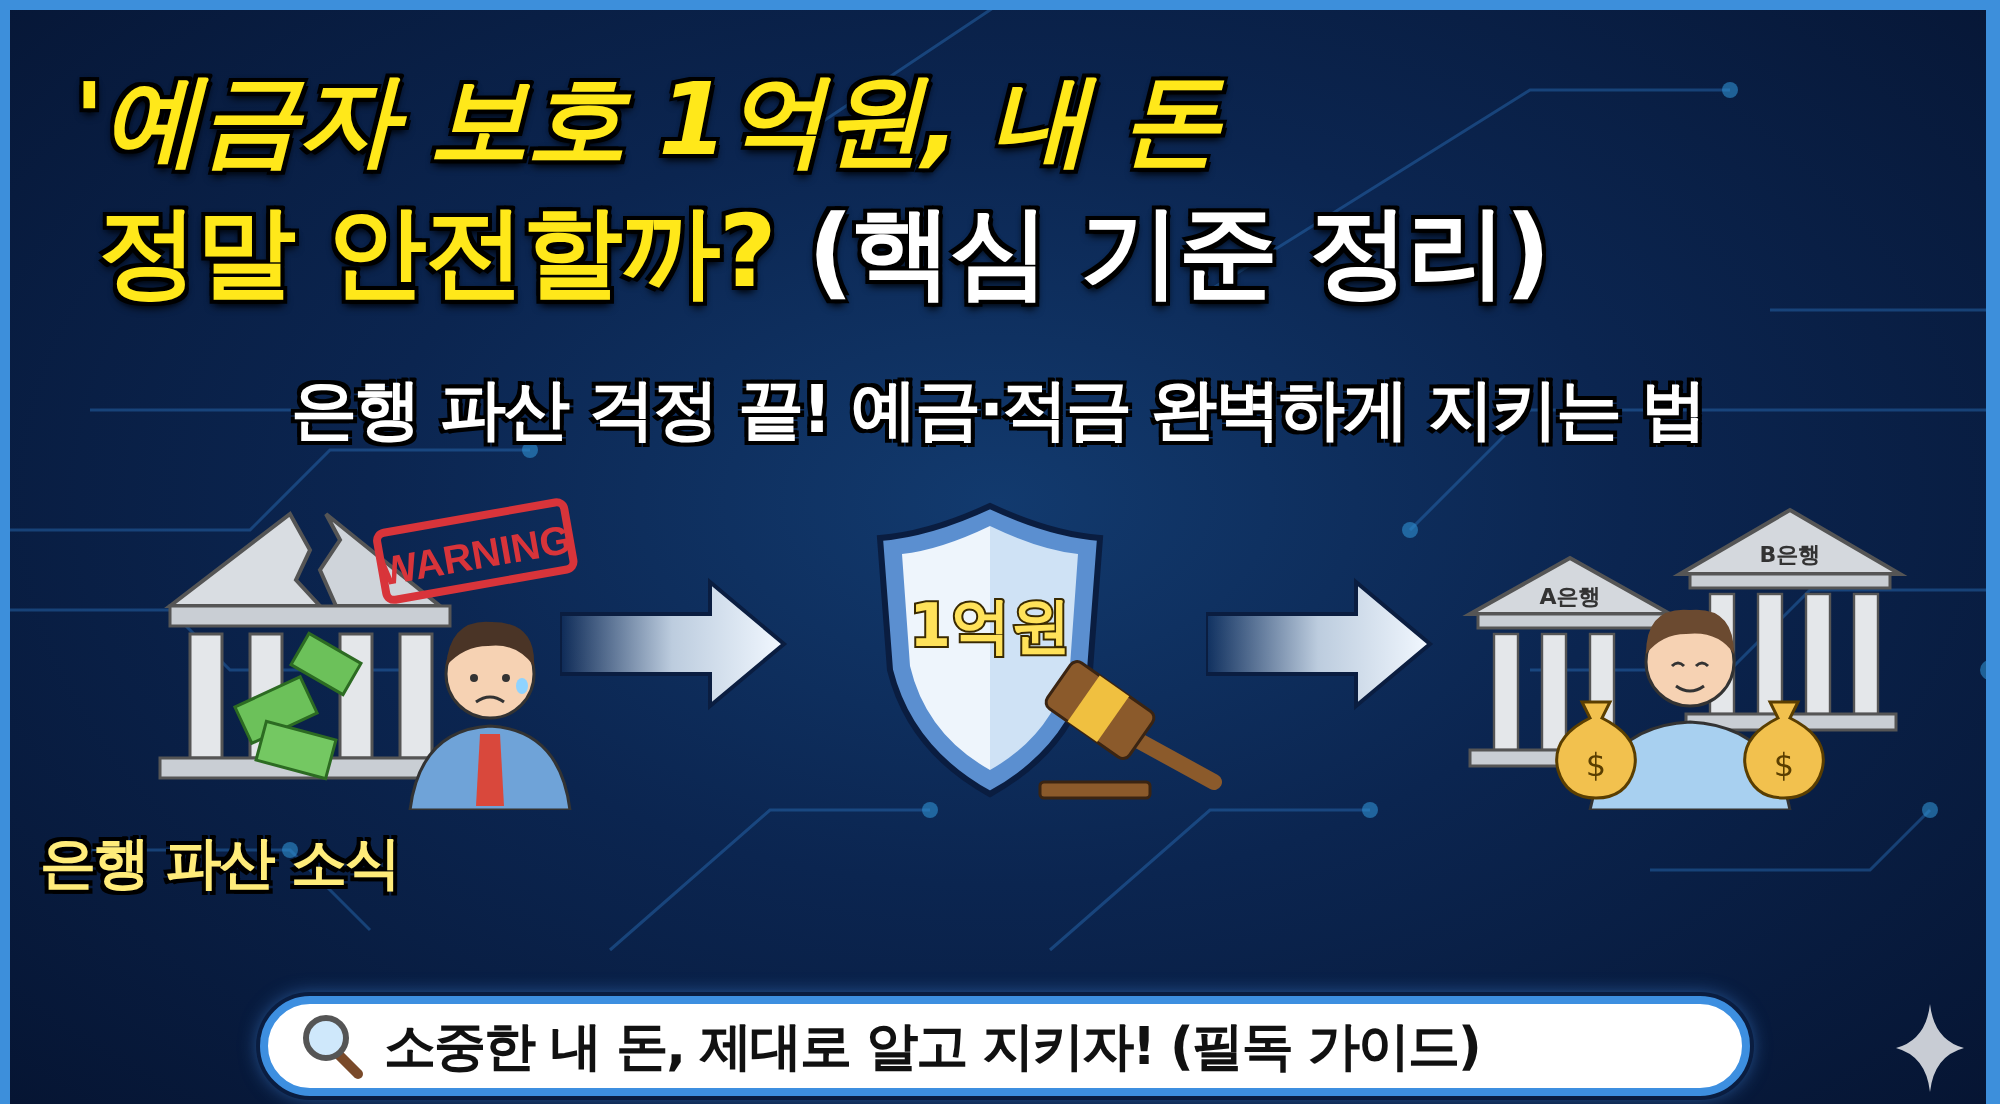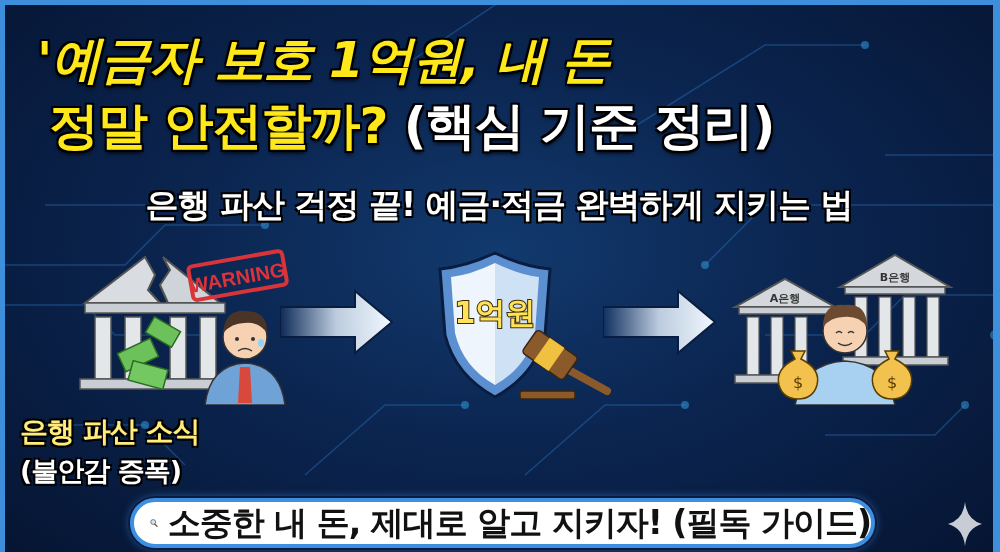--- a/index.html
+++ b/index.html
@@ -46,21 +46,21 @@
     text-shadow: 2px 2px 0 #000, -2px -2px 0 #000, 2px -2px 0 #000, -2px 2px 0 #000;
   }
   .c1 { left: 15px; } .c2 { left: 325px; } .c3 { left: 665px; }
   .banner {
     position: absolute; left: 125px; top: 493px; width: 745px; height: 50px;
     background: #ffffff; border: 4px solid #3d8fe0; border-radius: 26px;
     box-shadow: 0 0 0 2px #0a1d40, 0 0 10px rgba(80,160,255,0.6);
     display: flex; align-items: center; padding-left: 16px;
   }
   .banner .text {
-    font-size: 33px; font-weight: bold; color: #111; letter-spacing: -1px; margin-left: 10px; white-space: nowrap;
+    font-size: 26px; font-weight: bold; color: #111; letter-spacing: -1px; margin-left: 10px; white-space: nowrap;
   }
   .sparkle { position: absolute; left: 943px; top: 497px; width: 34px; height: 44px; }
 </style>
 </head>
 <body>
 
 <div class="frame">
 <div class="canvas">
 
   <svg class="circuit" viewBox="0 0 988 547">
@@ -203,21 +203,20 @@
       <text x="103" y="143" text-anchor="middle" font-family="DejaVu Sans, sans-serif" font-size="16" fill="#5a3e00">$</text>
     </g>
     <g>
       <path d="M190 106 L204 106 L200 114 Q220 124 216 140 Q212 154 197 154 Q182 154 178 140 Q174 124 194 114 Z" fill="#f2c14e" stroke="#5a3e00" stroke-width="1.5"></path>
       <text x="197" y="143" text-anchor="middle" font-family="DejaVu Sans, sans-serif" font-size="16" fill="#5a3e00">$</text>
     </g>
   </svg>
 
   <div class="caption c1">
     <span class="main">은행 파산 소식</span>
-    <span class="sub">(불안감 증폭)</span>
   </div>
   <div class="caption c2">
   </div>
 
   <div class="banner">
     <svg width="32" height="34" viewBox="0 0 32 34">
       <line x1="19" y1="21" x2="29" y2="31" stroke="#7a4a2a" stroke-width="5" stroke-linecap="round"></line>
       <circle cx="13" cy="13" r="10" fill="#cfe8fb" stroke="#555" stroke-width="3"></circle>
     </svg>
     <span class="text">소중한 내 돈, 제대로 알고 지키자! (필독 가이드)</span>

